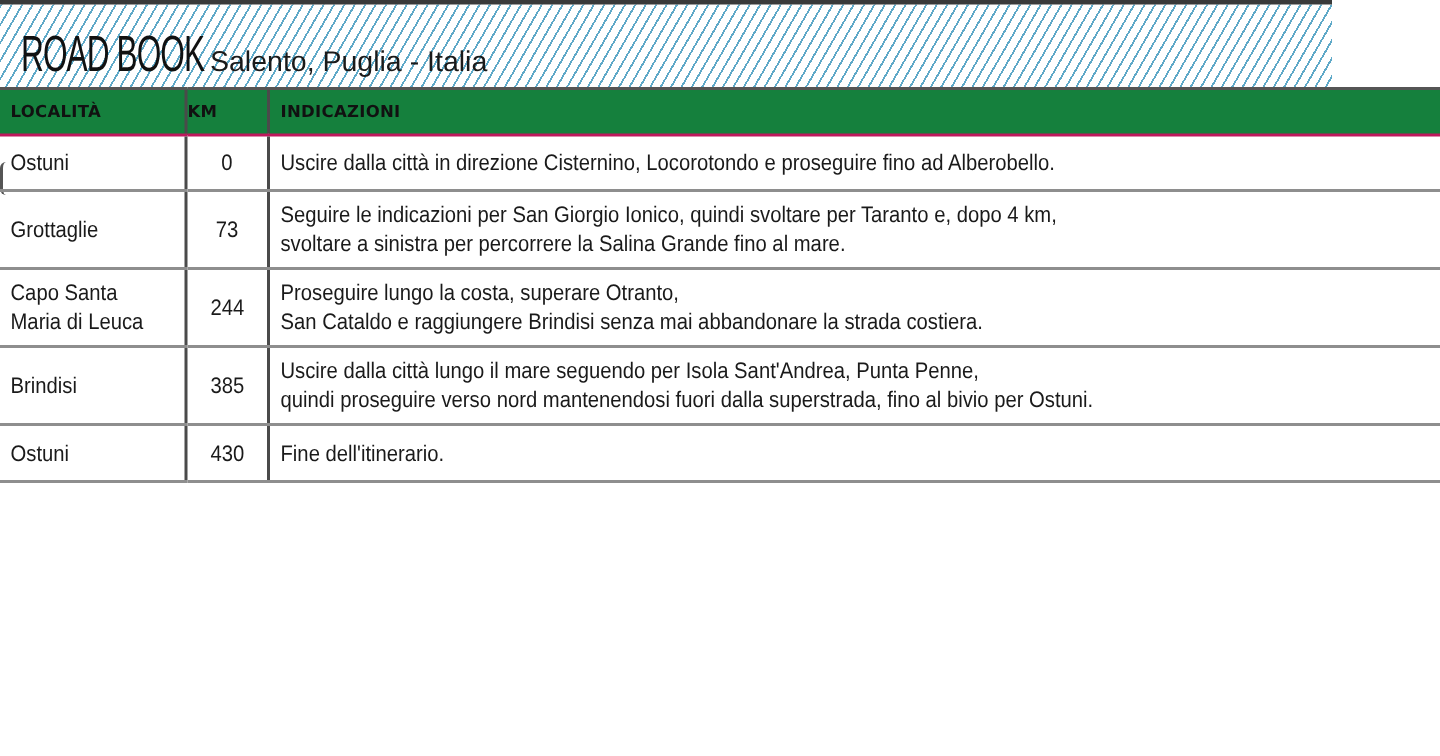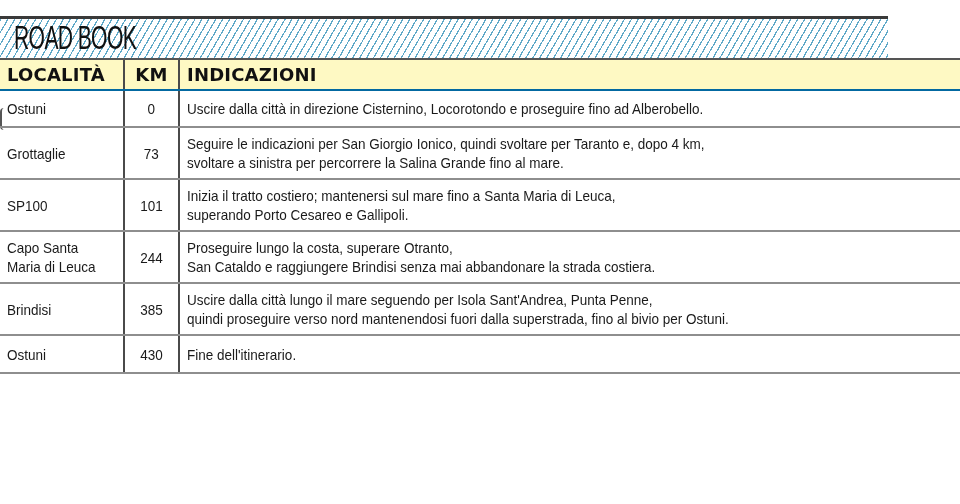--- a/index.html
+++ b/index.html
@@ -1,29 +1,29 @@
 <!DOCTYPE html>
 <html><head>
   <meta charset="utf-8">
   <style>
     * { box-sizing: border-box; margin: 0; padding: 0; }
     html, body { width: 960px; height: 504px; overflow: hidden; background: #ffffff; }
     body { font-family: "Liberation Sans", sans-serif; color: #1a1a1a; position: relative; }
 
     .header-band {
-      position: absolute; left: 0; top: 16px; width: 888px; height: 58px;
+      position: absolute; left: 0; top: 0; width: 888px; height: 58px;
       border-top: 3px solid #3a3a3a;
       background-color: #ffffff;
       background-image: repeating-linear-gradient(
         -60deg,
         #ffffff 0px, #ffffff 3px,
         #5fa9c8 3px, #5fa9c8 4.2px,
         #ffffff 4.2px, #ffffff 6px
       );
-      display: flex; 
+      display: flex; align-items: flex-end;
       padding-left: 14px; padding-bottom: 4px;
     }
     .title-main {
       font-family: "Liberation Sans Narrow", "Liberation Sans", sans-serif;
       font-size: 34px; line-height: 36px; letter-spacing: -1px;
       transform: scaleX(0.62); transform-origin: left bottom;
       display: inline-block; width: 120px; white-space: nowrap; color: #111;
       font-weight: normal;
     }
     .title-sub {
@@ -33,26 +33,26 @@
 
     table.road {
       position: absolute; left: 0; top: 58px; width: 960px;
       border-collapse: collapse; table-layout: fixed;
     }
     table.road col.c1 { width: 124px; }
     table.road col.c2 { width: 55px; }
     table.road col.c3 { width: 781px; }
 
     thead th {
-      background: #fef9c3; height: 31px;
-      border-top: 2px solid #555; border-bottom: 2px solid #0369a1;
-      font-family: "DejaVu Sans", sans-serif; font-weight: bold; font-size: 18px;
+      background: #15803d; height: 31px;
+      border-top: 2px solid #555; border-bottom: 2px solid #be185d;
+      font-family: "DejaVu Sans", sans-serif; font-weight: bold; font-size: 11px;
       text-align: left; padding-left: 7px; color: #111; letter-spacing: 0.2px;
     }
-    thead th.km { text-align: center; padding-left: 0; }
+    thead th.km { padding-left: 0; }
     thead th + th, tbody td + td { border-left: 2px solid #4a4a4a; }
 
     tbody td {
       font-family: "Liberation Sans", sans-serif;
       font-size: 15px; line-height: 19px; color: #1a1a1a;
       border-bottom: 2px solid #8e8e8e;
       padding: 0 0 0 7px; vertical-align: middle;
       transform-origin: left center;
     }
     tbody td .txt { display: inline-block; transform: scaleX(0.9); transform-origin: left center; white-space: nowrap; }
@@ -68,20 +68,21 @@
     .edge-mark {
       position: absolute; left: 0; top: 108px; width: 4px; height: 22px;
       border-left: 2px solid #555; border-radius: 6px 0 0 6px;
     }
   </style>
 </head>
 <body>
 
 <div class="header-band">
   <span class="title-main">ROAD BOOK</span>
+  <span class="title-sub">Salento, Puglia - Italia</span>
 </div>
 
 <div class="edge-mark"></div>
 
 <table class="road">
   <colgroup>
       <col class="c1">
       <col class="c2">
       <col class="c3">
     </colgroup>
@@ -97,25 +98,20 @@
       <td class="loc"><span class="txt"><span class="line">Ostuni</span></span></td>
       <td class="km"><span class="txt">0</span></td>
       <td><span class="txt"><span class="line">Uscire dalla città in direzione Cisternino, Locorotondo e proseguire fino ad Alberobello.</span></span></td>
     </tr>
     <tr class="double">
       <td class="loc"><span class="txt"><span class="line">Grottaglie</span></span></td>
       <td class="km"><span class="txt">73</span></td>
       <td><span class="txt"><span class="line">Seguire le indicazioni per San Giorgio Ionico, quindi svoltare per Taranto e, dopo 4 km,</span><span class="line">svoltare a sinistra per percorrere la Salina Grande fino al mare.</span></span></td>
     </tr>
     <tr class="double">
-      <td class="loc"><span class="txt"><span class="line">SP100</span></span></td>
-      <td class="km"><span class="txt">101</span></td>
-      <td><span class="txt"><span class="line">Inizia il tratto costiero; mantenersi sul mare fino a Santa Maria di Leuca,</span><span class="line">superando Porto Cesareo e Gallipoli.</span></span></td>
-    </tr>
-    <tr class="double">
       <td class="loc"><span class="txt"><span class="line">Capo Santa</span><span class="line">Maria di Leuca</span></span></td>
       <td class="km"><span class="txt">244</span></td>
       <td><span class="txt"><span class="line">Proseguire lungo la costa, superare Otranto,</span><span class="line">San Cataldo e raggiungere Brindisi senza mai abbandonare la strada costiera.</span></span></td>
     </tr>
     <tr class="double">
       <td class="loc"><span class="txt"><span class="line">Brindisi</span></span></td>
       <td class="km"><span class="txt">385</span></td>
       <td><span class="txt"><span class="line">Uscire dalla città lungo il mare seguendo per Isola Sant'Andrea, Punta Penne,</span><span class="line">quindi proseguire verso nord mantenendosi fuori dalla superstrada, fino al bivio per Ostuni.</span></span></td>
     </tr>
     <tr class="single last">

